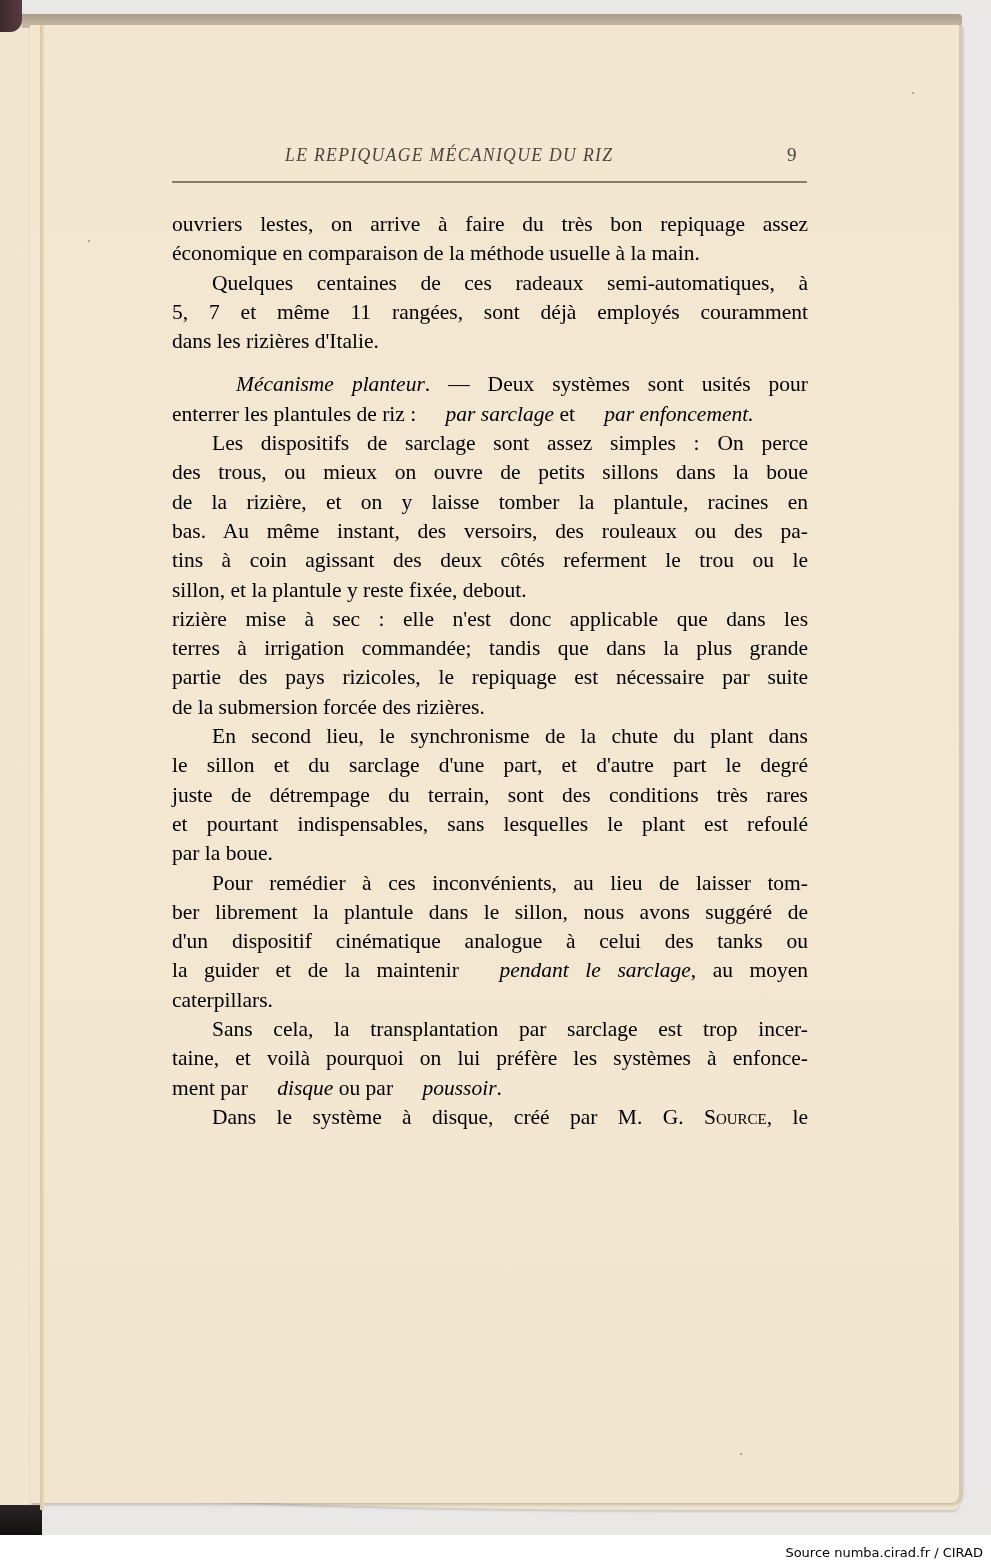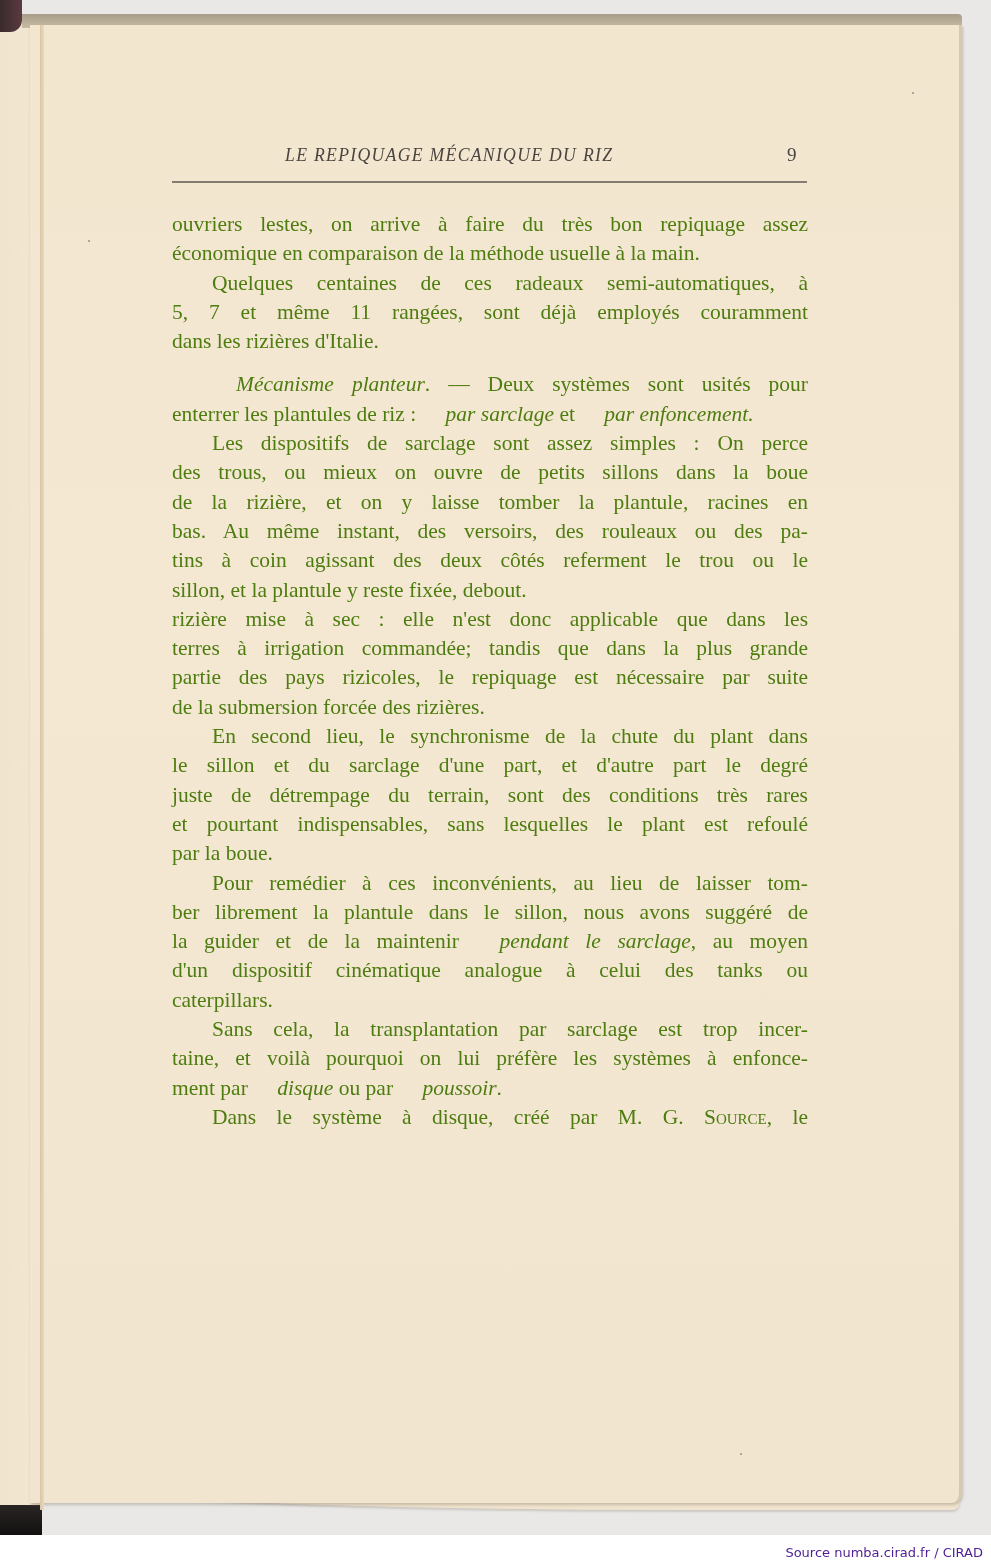--- a/index.html
+++ b/index.html
@@ -104,21 +104,21 @@
       left: 172px; top: 181px;
       width: 635px; height: 1.5px;
       background: #6f6860;
       opacity: 0.85;
     }
     
     .body-text {
       position: absolute;
       left: 172px; top: 210px;
       width: 636px;
-      color: #4d7c0f;
+      color: #000000;
       font-size: 21.5px;
       line-height: 29.3px;
       text-align: justify;
     }
     .line {
       display: block;
       text-align: justify;
       text-align-last: justify;
       white-space: nowrap;
       height: 29.3px;
@@ -136,21 +136,21 @@
       margin-top: 14px;
     }
     .line span { white-space: pre; }
     .it { font-style: italic; margin-left: 24px; }
     .sc { font-variant: small-caps; }
     .source-credit {
       position: absolute;
       right: 8px; top: 1545px;
       font-family: "DejaVu Sans", sans-serif;
       font-size: 13px;
-      color: #4c1d95;
+      color: #000000;
     }
     .speck {
       position: absolute;
       width: 2px; height: 2px;
       background: #9a8f80;
       border-radius: 50%;
     }
   </style>
 </head>
 <body>
@@ -205,22 +205,22 @@
     <div class="para">
       <span class="line indent"><span>En second lieu, le synchronisme de la chute du plant dans</span></span>
       <span class="line"><span>le sillon et du sarclage d'une part, et d'autre part le degré</span></span>
       <span class="line"><span>juste de détrempage du terrain, sont des conditions très rares</span></span>
       <span class="line"><span>et pourtant indispensables, sans lesquelles le plant est refoulé</span></span>
       <span class="line last"><span>par la boue.</span></span>
     </div>
     <div class="para">
       <span class="line indent"><span>Pour remédier à ces inconvénients, au lieu de laisser tom-</span></span>
       <span class="line"><span>ber librement la plantule dans le sillon, nous avons suggéré de</span></span>
+      <span class="line"><span>d'un dispositif cinématique analogue à celui des tanks ou</span></span>
       <span class="line"><span>la guider et de la maintenir </span><span class="it">pendant le sarclage</span><span>, au moyen</span></span>
-      <span class="line"><span>d'un dispositif cinématique analogue à celui des tanks ou</span></span>
       <span class="line last"><span>caterpillars.</span></span>
     </div>
     <div class="para">
       <span class="line indent"><span>Sans cela, la transplantation par sarclage est trop incer-</span></span>
       <span class="line"><span>taine, et voilà pourquoi on lui préfère les systèmes à enfonce-</span></span>
       <span class="line last"><span>ment par </span><span class="it">disque</span><span> ou par </span><span class="it">poussoir</span><span>.</span></span>
     </div>
     <div class="para">
       <span class="line indent"><span>Dans le système à disque, créé par M. G. </span><span class="sc">Source</span><span>, le</span></span>
     </div>

